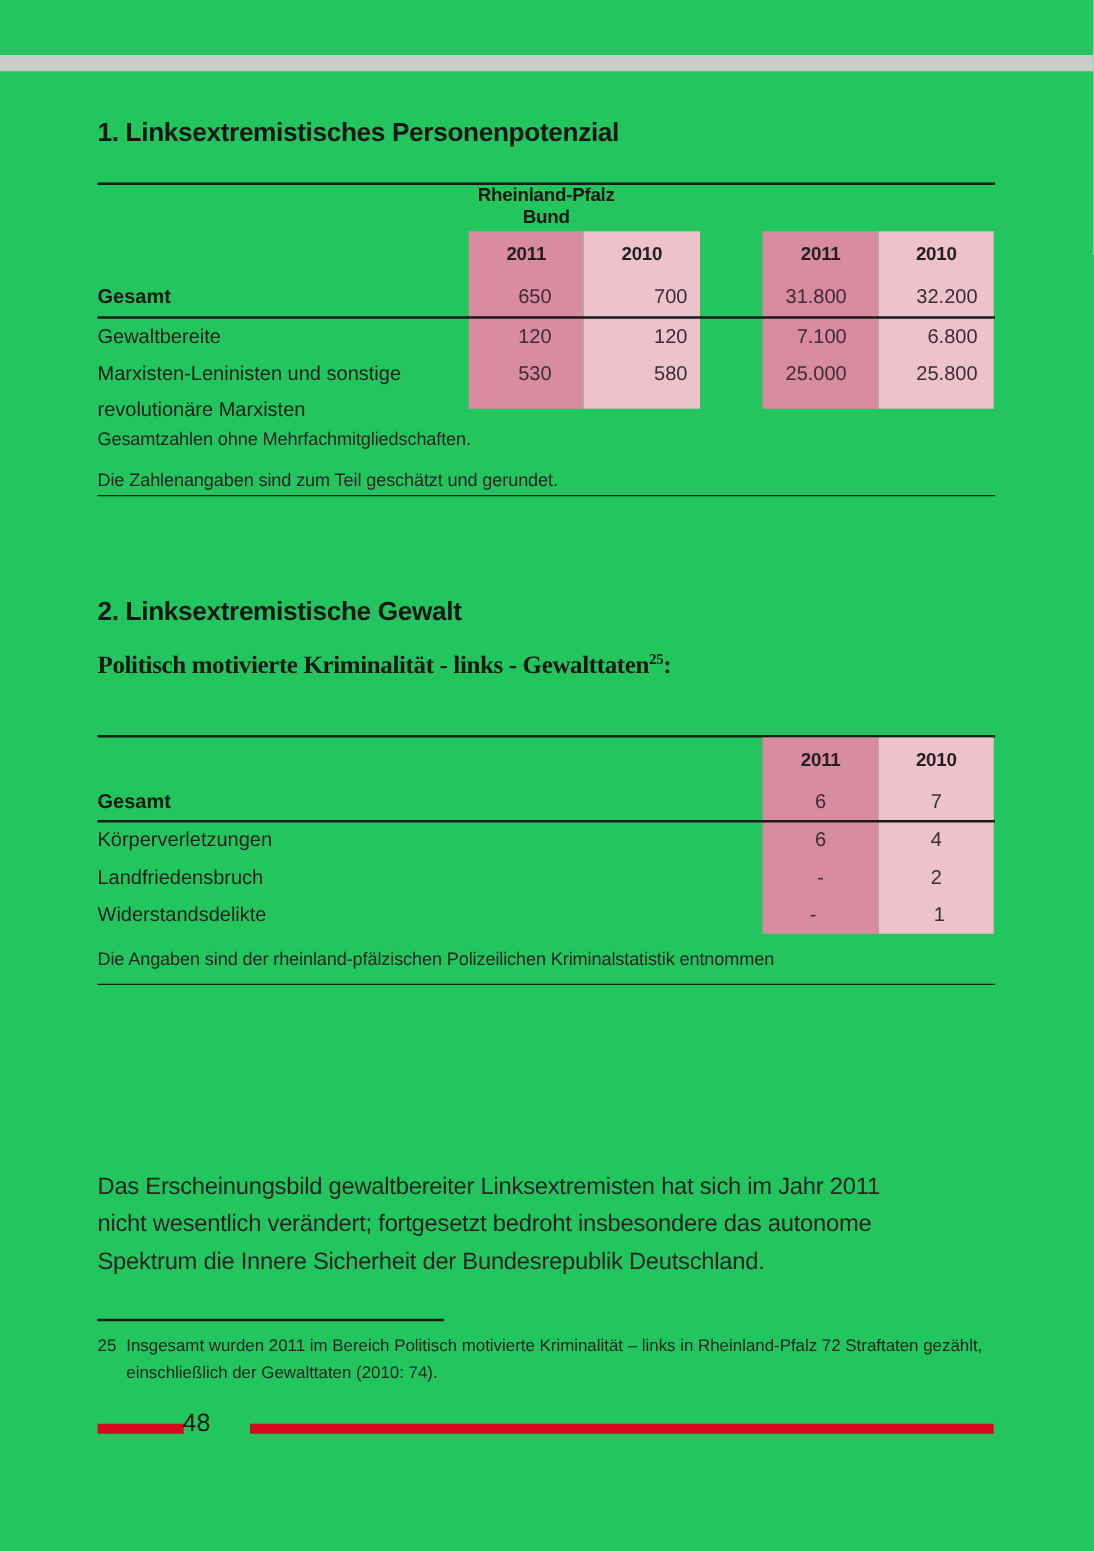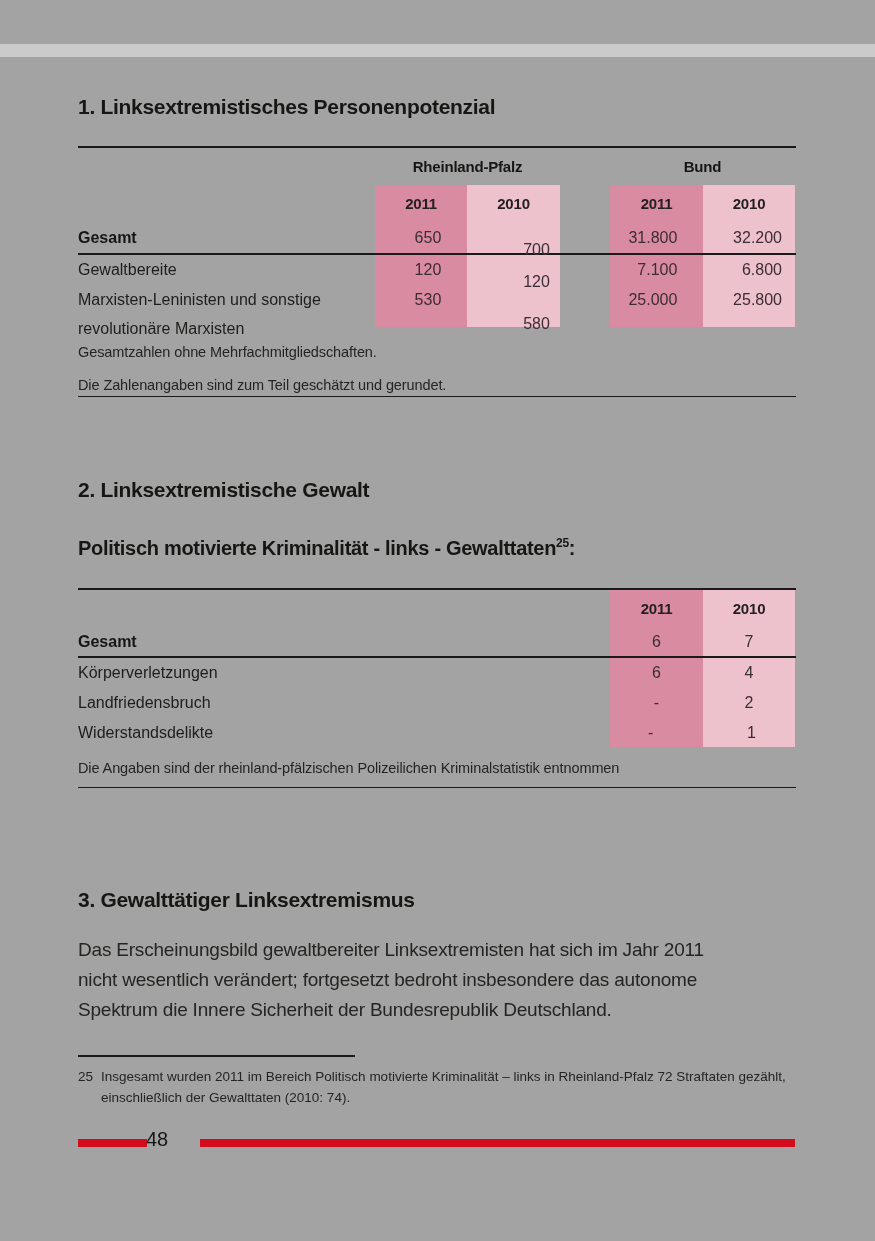--- a/index.html
+++ b/index.html
@@ -7,59 +7,59 @@
     --pink-dark:#d98ba1;
     --pink-light:#edc2cd;
     --top-bar-gray:#cbcbcb;
     --rule-black:#1a1a1a;
   }
   *{margin:0;padding:0;box-sizing:border-box;}
   html,body{background:#ffffff;}
   .page{
     position:relative;
     width:875px;height:1241px;
-    background:#a3a3a3;
+    background:#22c55e;
     font-family:"Liberation Sans", sans-serif;
     color:#1d1d1b;
     overflow:hidden;
   }
   .top-gray-bar{position:absolute;left:0;top:44px;width:875px;height:13px;background:var(--top-bar-gray);}
 
   .h-main{position:absolute;left:78px;font-size:21px;font-weight:bold;letter-spacing:-0.3px;color:#161614;}
   .h1-1{top:95px;}
   .h2-2{top:478px;}
   .h2-3{top:888px;}
-  .h-sub{position:absolute;left:78px;top:536px;font-size:20px;font-weight:bold;letter-spacing:-0.3px;color:#161614;}
+  .h-sub{position:absolute;left:78px;top:520px;font-size:20px;font-weight:bold;letter-spacing:-0.3px;color:#161614;font-family:Liberation Serif, serif;}
   .h-sub sup{font-size:12px;}
 
   
   .tbl{position:absolute;left:78px;width:718px;border-top:2px solid var(--rule-black);}
   .tbl1{top:146px;height:195px;}
   .tbl2{top:588px;height:157px;}
   .pink{position:absolute;z-index:0;}
   .tbl1 .pk1{left:297px;top:37px;width:92px;height:142px;background:var(--pink-dark);}
   .tbl1 .pk2{left:389px;top:37px;width:93px;height:142px;background:var(--pink-light);}
   .tbl1 .pk3{left:532px;top:37px;width:93px;height:142px;background:var(--pink-dark);}
   .tbl1 .pk4{left:625px;top:37px;width:92px;height:142px;background:var(--pink-light);}
   .tbl2 .pk3{left:532px;top:0;width:93px;height:157px;background:var(--pink-dark);}
   .tbl2 .pk4{left:625px;top:0;width:92px;height:157px;background:var(--pink-light);}
 
   .trow{position:relative;z-index:1;display:flex;align-items:center;font-size:16px;}
   .c-label{width:297px;}
   .c1{width:96px;text-align:right;padding-right:28px;}
-  .c2{width:93px;text-align:right;padding-right:12px;margin-top:24px;}
+  .c2{width:93px;text-align:right;padding-right:12px;}
   .c-gap{width:50px;}
   .c3{width:93px;text-align:right;padding-right:27px;}
   .c4{width:92px;text-align:right;padding-right:14px;}
   .cc3{width:93px;text-align:center;}
   .cc4{width:92px;text-align:center;}
   .num{color:#3c2c33;}
   .bold{font-weight:bold;color:#161614;}
 
-  .r-group{height:37px;font-size:15px;font-weight:bold;}
+  .r-group{height:37px;font-size:15px;font-weight:bold;flex-direction:column;}
   .g-span{width:185px;text-align:center;letter-spacing:-0.2px;color:#161614;}
   .r-year{height:37px;font-size:15px;font-weight:bold;}
   .r-year .yc{color:#231f20;letter-spacing:-0.2px;}
   .r-gesamt1{height:33px;border-bottom:2px solid var(--rule-black);}
   .r-std1{height:30px;}
   .r-marx{height:58px;align-items:flex-start;line-height:29px;}
   .r-marx .c-label{white-space:pre-line;}
   .r-gesamt2{height:31px;border-bottom:2px solid var(--rule-black);}
   .r-k{height:30px;}
   .r-l{height:30px;}
@@ -183,21 +183,20 @@
     <div class="trow r-w">
       <div class="c-label" style="width:532px">Widerstandsdelikte</div>
       <div class="cc3 num">-</div>
       <div class="cc4 num">1</div>
     </div>
   </div>
 
   <div class="note note-t2">Die Angaben sind der rheinland-pfälzischen Polizeilichen Kriminalstatistik entnommen</div>
   <div class="rule rule-b2"></div>
 
-  <h2 class="h-main h2-3">3. Gewalttätiger Linksextremismus</h2>
   <p class="para">Das Erscheinungsbild gewaltbereiter Linksextremisten hat sich im Jahr 2011
 nicht wesentlich verändert; fortgesetzt bedroht insbesondere das autonome
 Spektrum die Innere Sicherheit der Bundesrepublik Deutschland.</p>
 
   <div class="fn-rule"></div>
   <div class="footnote">
     <div class="fn-num">25</div>
     <div class="fn-text">Insgesamt wurden 2011 im Bereich Politisch motivierte Kriminalität – links in Rheinland-Pfalz 72 Straftaten gezählt,
 einschließlich der Gewalttaten (2010: 74).</div>
   </div>

